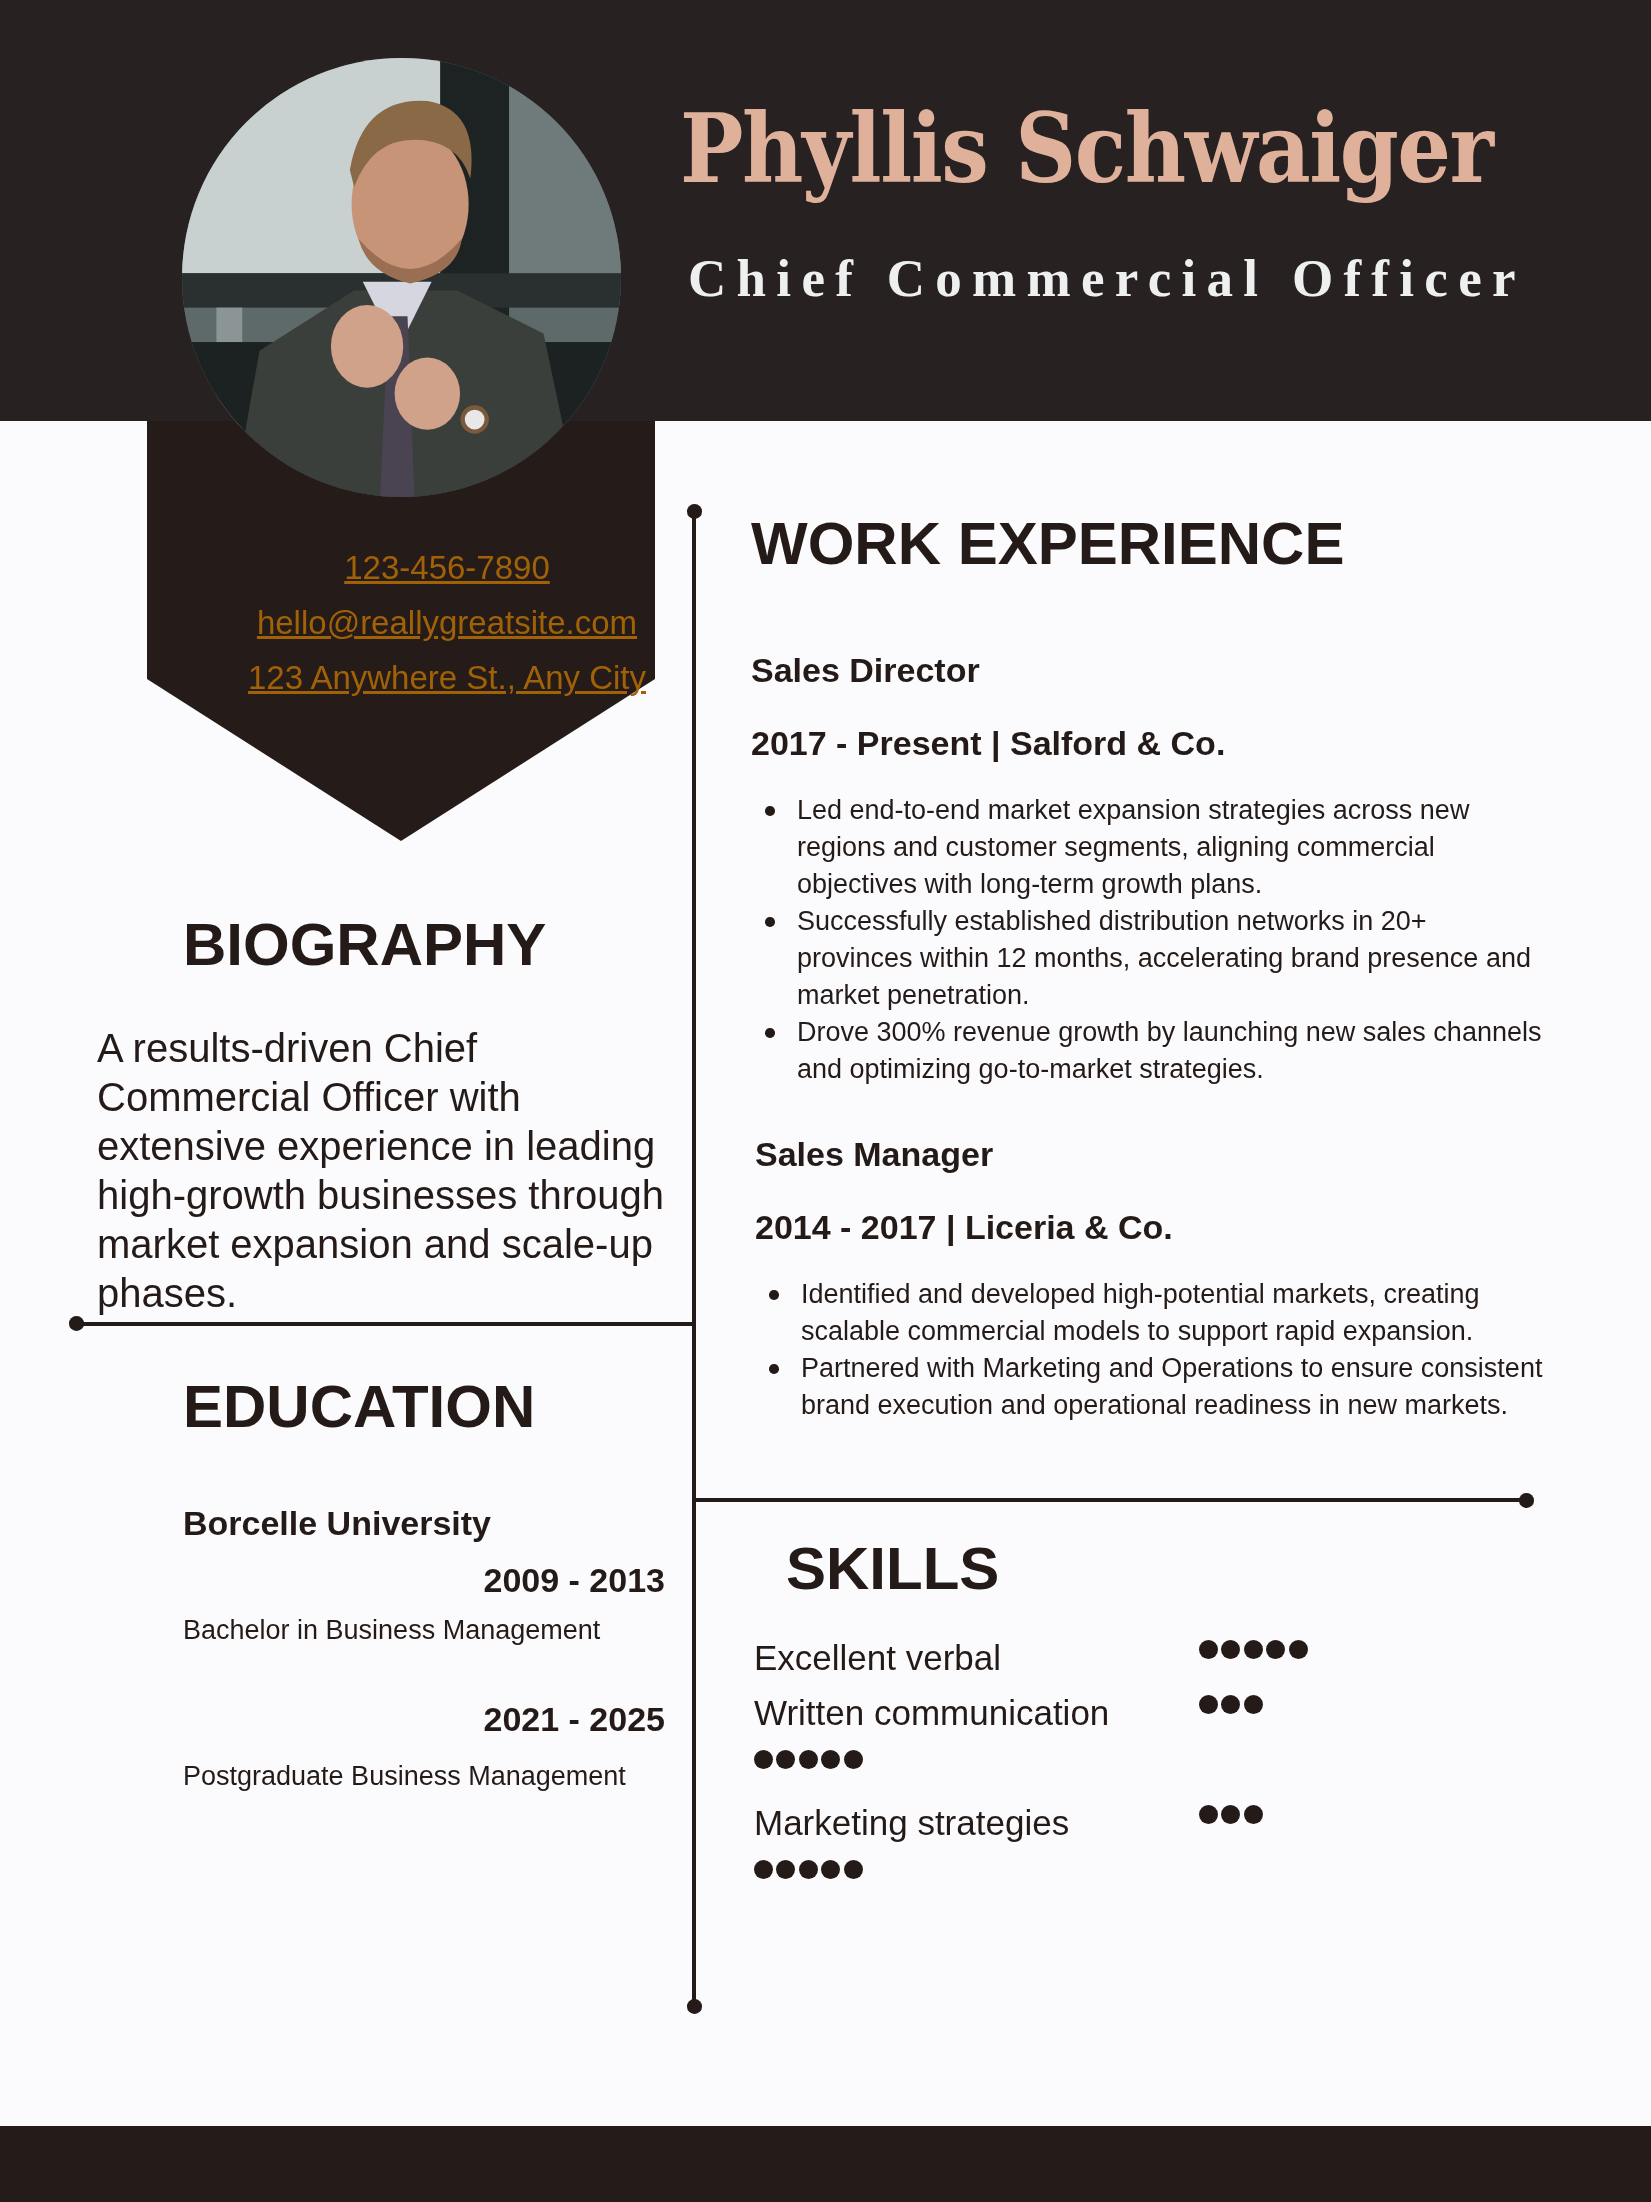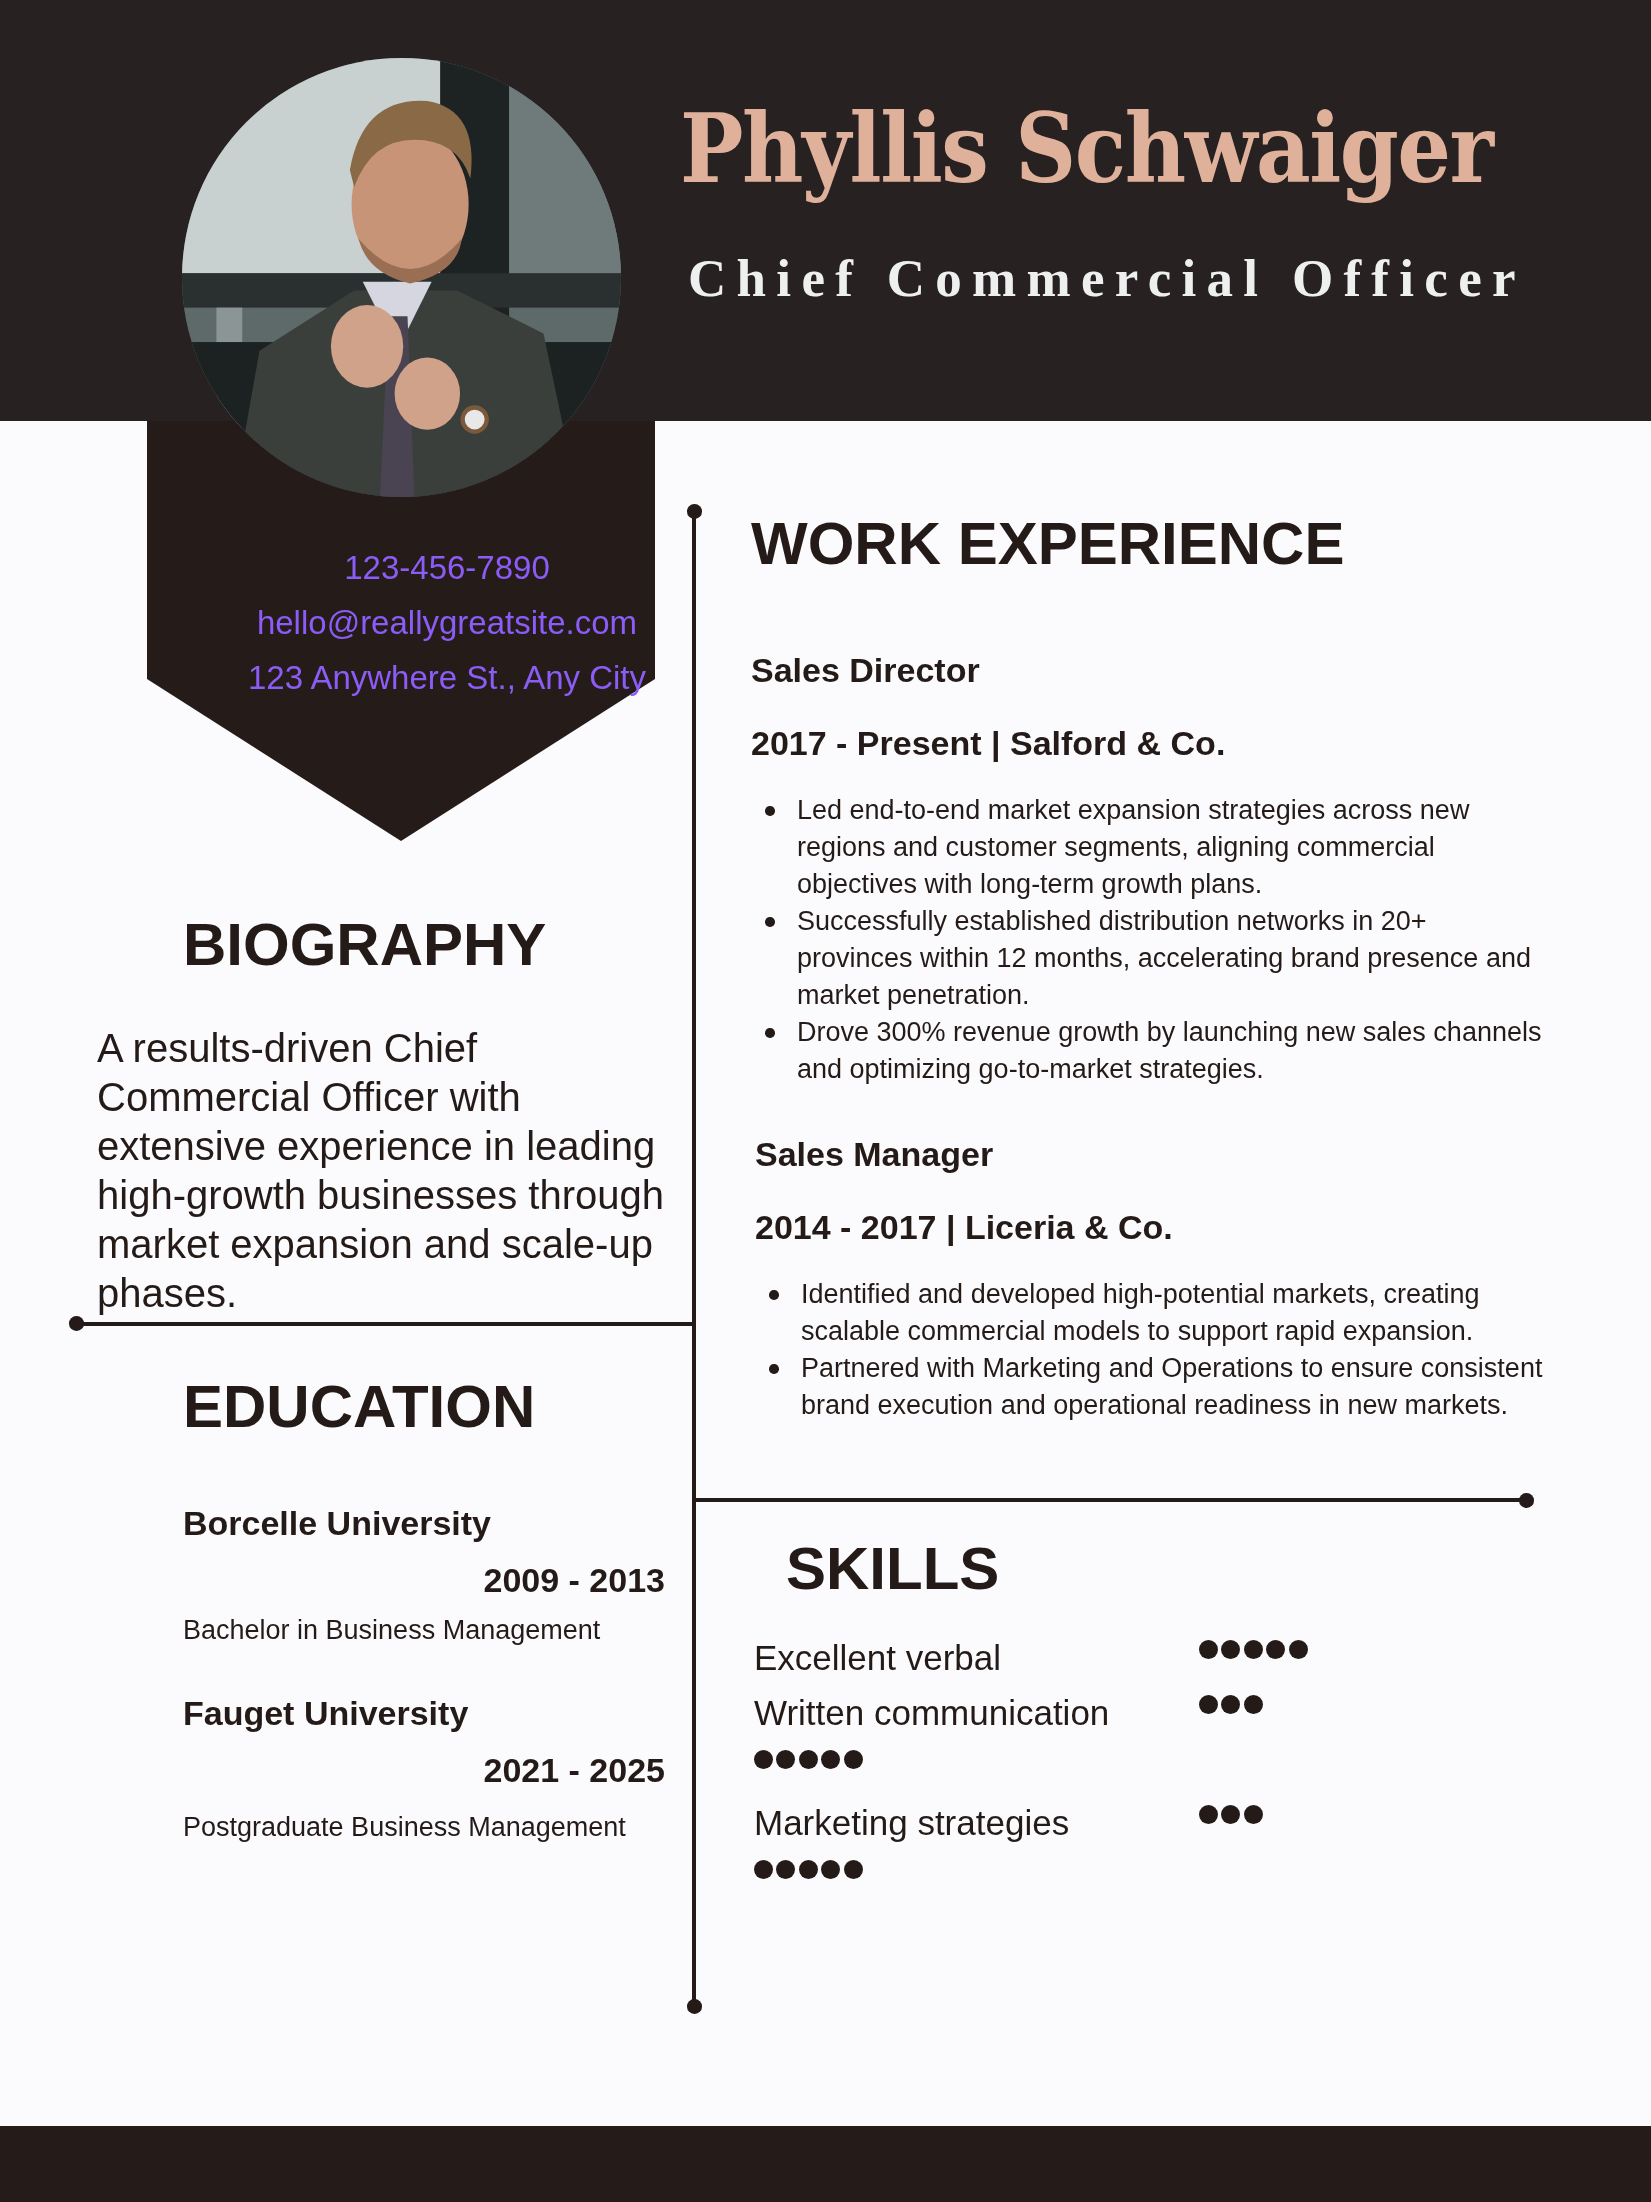--- a/index.html
+++ b/index.html
@@ -12,21 +12,21 @@
   .banner { position: absolute; left: 147px; top: 421px; width: 508px; height: 420px; background: #251b18;
             clip-path: polygon(0 0, 100% 0, 100% 258px, 50% 100%, 0 258px); }
 
   .photo { position: absolute; left: 182px; top: 58px; width: 439px; height: 439px; border-radius: 50%; overflow: hidden; background: #3a4040; }
 
   .name { position: absolute; left: 680px; top: 96px; width: 946px; font-family: "DejaVu Serif", serif; font-weight: bold;
           font-size: 96px; color: #dfb19b; letter-spacing: -1.7px; transform: scaleX(0.88); transform-origin: left top; white-space: nowrap; line-height: 1.1; }
   .role { position: absolute; left: 688px; top: 248px; font-family: "Liberation Serif", serif; font-weight: bold; font-size: 53px;
           color: #eef0ef; letter-spacing: 10.3px; white-space: nowrap; }
 
-  .contact { position: absolute; left: 147px; top: 540px; width: 600px; text-align: center; color: #8b5cf6; font-size: 33px; line-height: 55px; }
+  .contact { position: absolute; left: 147px; top: 540px; width: 600px; text-align: center; color: #a16207; font-size: 33px; line-height: 55px; text-decoration: underline; }
 
   .h2 { position: absolute; font-weight: bold; font-size: 60px; letter-spacing: 0px; color: #241b18; white-space: nowrap; }
 
   .bio-text { position: absolute; left: 97px; top: 1024px; width: 585px; font-size: 40px; line-height: 49px; color: #241b18; }
 
   .vline { position: absolute; left: 692px; top: 511px; width: 4.3px; height: 1495px; background: #241b18; }
   .dot { position: absolute; width: 14.6px; height: 14.6px; border-radius: 50%; background: #241b18; }
   .hline { position: absolute; height: 4.3px; background: #241b18; }
 
   .edu { position: absolute; left: 183px; width: 482px; }
@@ -96,21 +96,20 @@
 <div class="h2" style="left:183px; top:910px;">BIOGRAPHY</div>
 <div class="bio-text">A results-driven Chief Commercial Officer with extensive experience in leading high-growth businesses through market expansion and scale-up phases.</div>
 
 <div class="h2" style="left:183px; top:1372px;">EDUCATION</div>
 <div class="edu" style="top:1493px;">
   <div class="school">Borcelle University</div>
   <div class="years">2009 - 2013</div>
   <div class="degree">Bachelor in Business Management</div>
 </div>
 <div class="edu" style="top:1683px;">
-  <div class="school">Fauget University</div>
   <div class="years">2021 - 2025</div>
   <div class="degree" style="margin-top:19px;">Postgraduate Business Management</div>
 </div>
 
 <div class="h2" style="left:751px; top:509px;">WORK EXPERIENCE</div>
 
 <div class="job" style="top:650px;">
   <div class="title">Sales Director</div>
   <div class="period">2017 - Present | Salford &amp; Co.</div>
   <ul>

